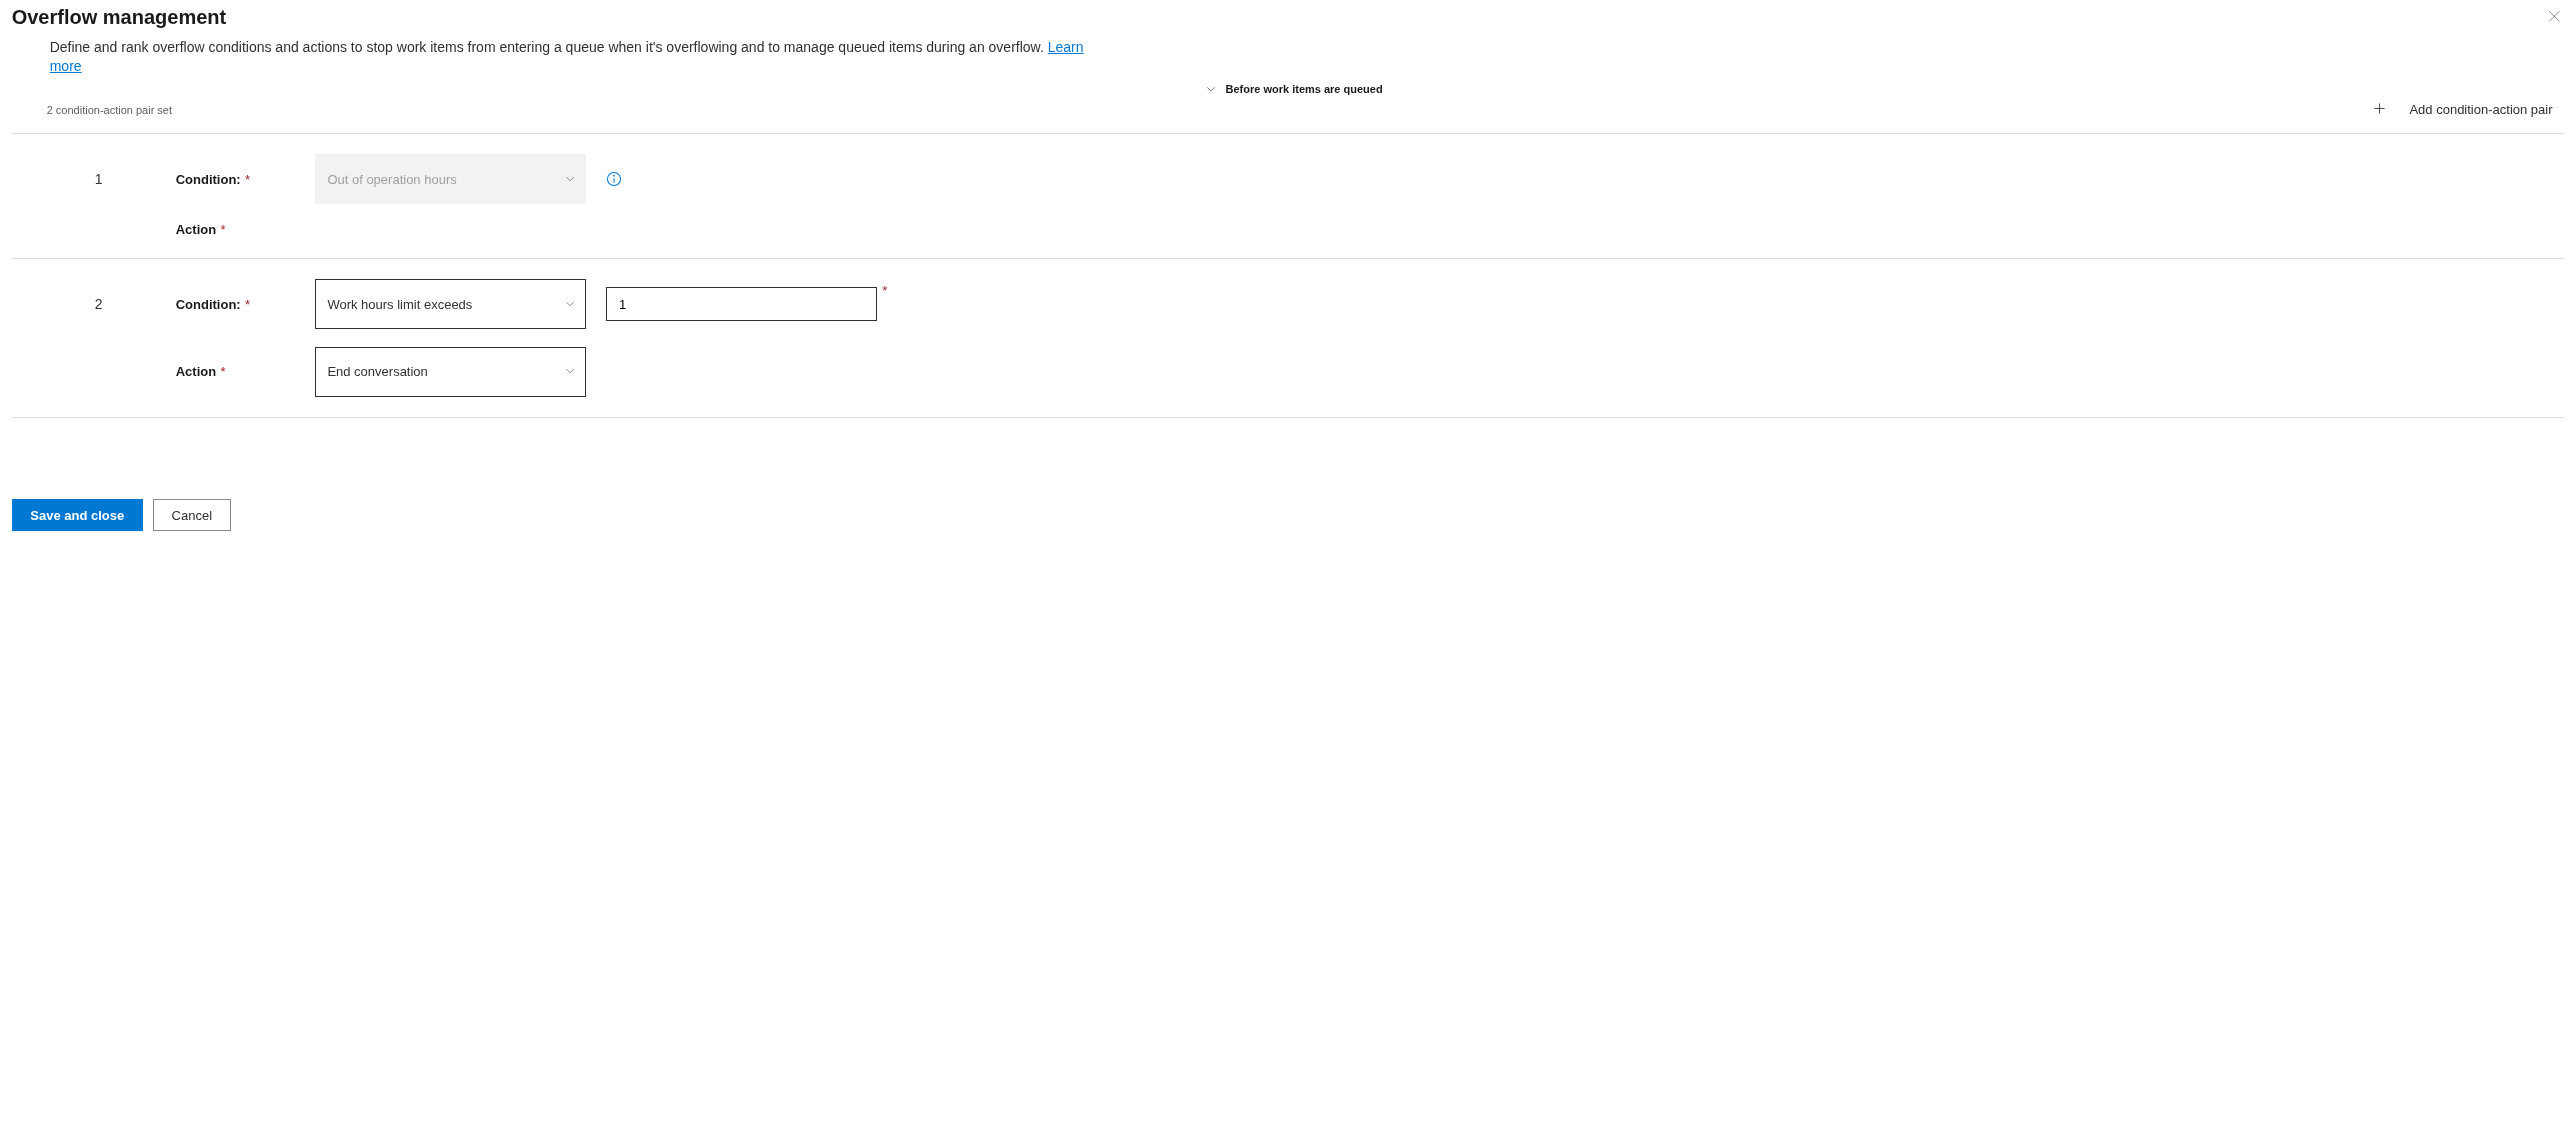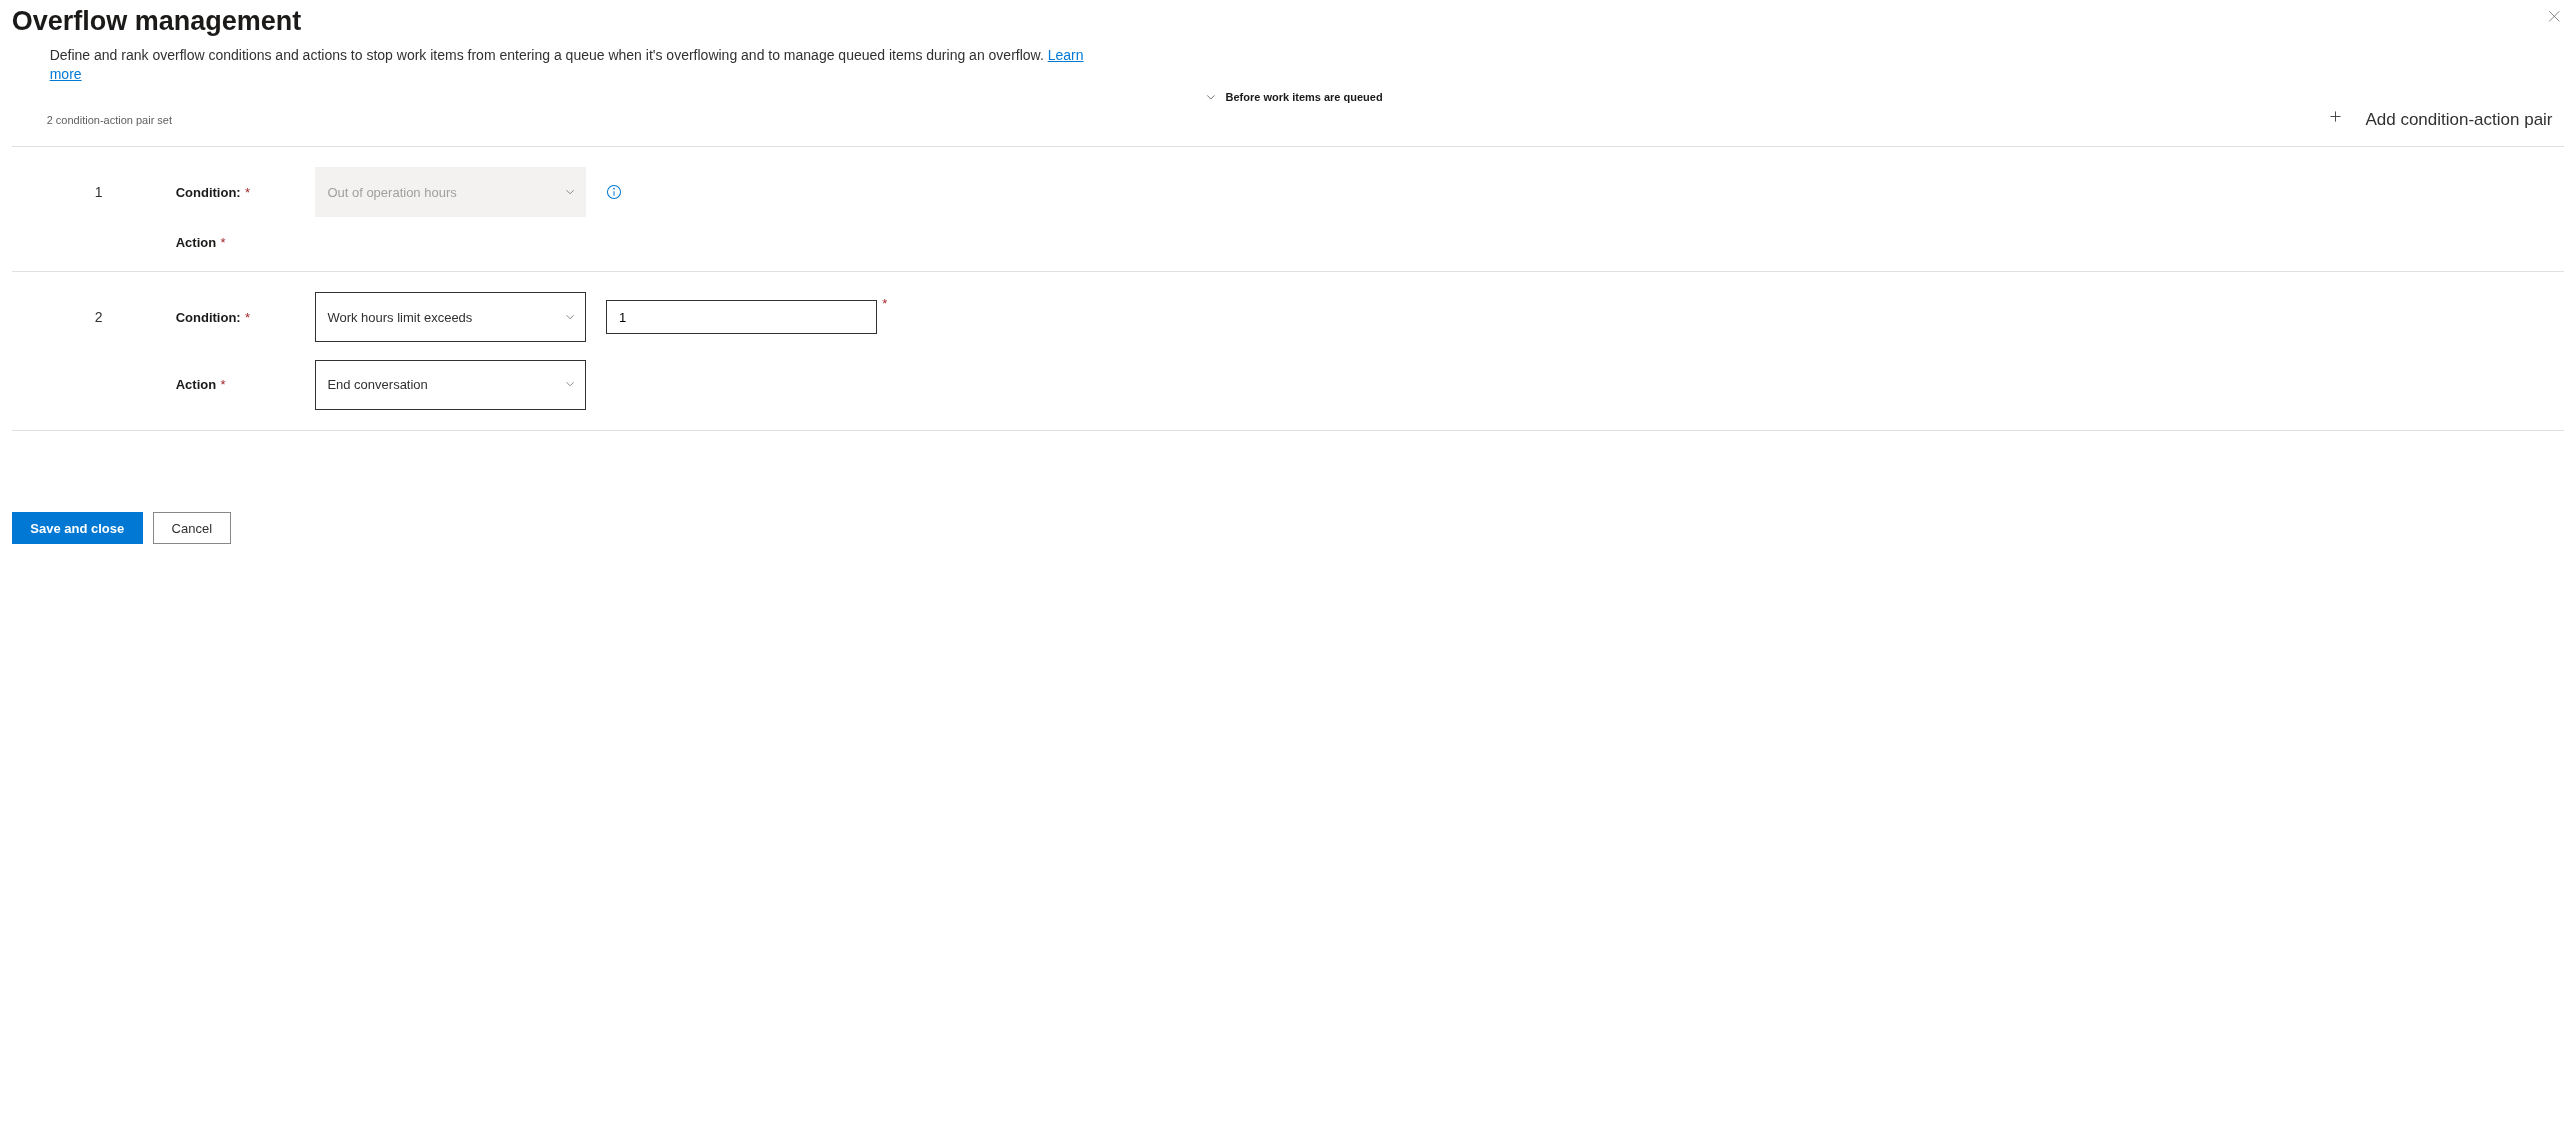--- a/index.html
+++ b/index.html
@@ -16,21 +16,21 @@
   .page {
     width: 100%;
     padding: 5.9px 11.7px 17.6px 11.7px;
   }
   .header-row {
     display: flex;
     justify-content: space-between;
     align-items: flex-start;
   }
   .title {
-    font-size: 27px;
+    font-size: 20px;
     font-weight: 600;
     color: #1b1a19;
     margin-bottom: 8.8px;
   }
   .close-btn {
     background: none;
     border: none;
     cursor: pointer;
     padding: 2.9px;
     color: #605e5c;
@@ -77,21 +77,21 @@
     margin-right: 5.9px;
   }
   .section-subtitle {
     font-size: 11px;
     color: #605e5c;
   }
   .add-pair {
     display: inline-flex;
     align-items: flex-start;
     gap: 23px;
-    font-size: 17px;
+    font-size: 13px;
     color: #323130;
     cursor: pointer;
     background: none;
     border: none;
     padding: 2.9px 5.9px;
   }
   .add-pair .plus-icon {
     display: inline-flex;
   }
   .divider {

